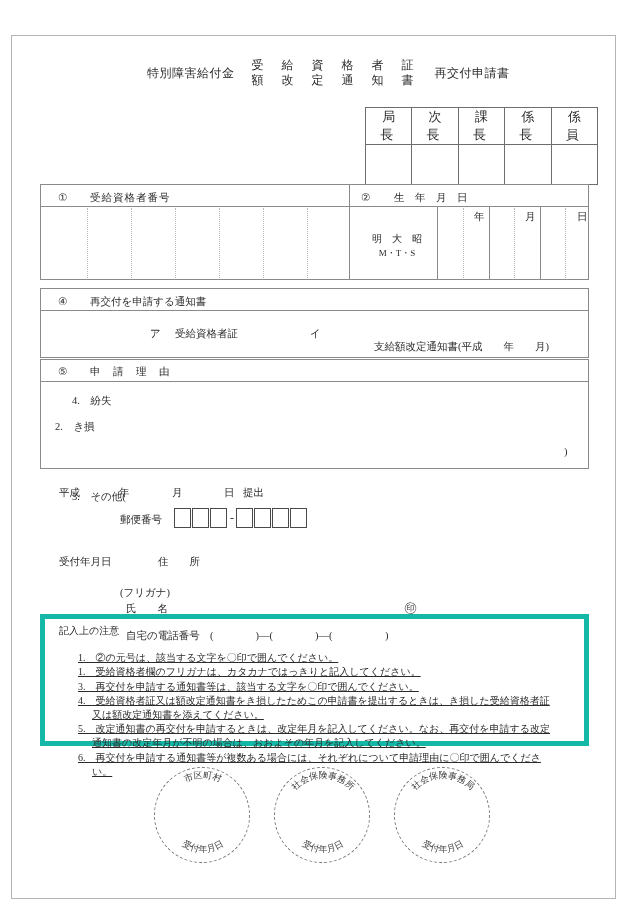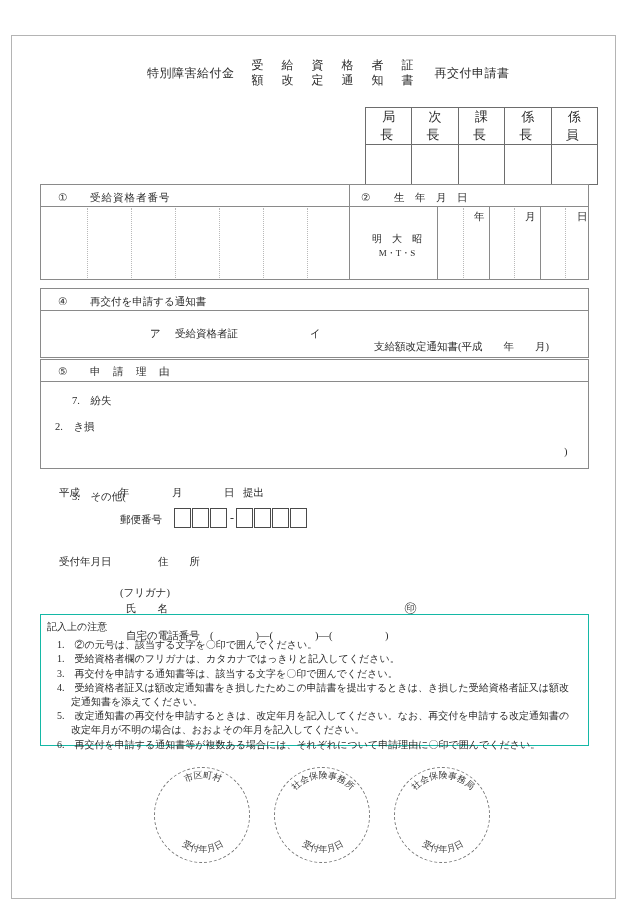--- a/index.html
+++ b/index.html
@@ -120,31 +120,32 @@
     line-height: 1;
   }
 
   
   .notes {
     position: absolute;
     left: 28px;
     top: 578px;
     width: 549px;
     height: 132px;
-    border: 1px solid #14b8a6;
-    box-sizing: border-box;
-    padding: 5px 6px;
+    border: 5px solid #14b8a6;
+    box-sizing: border-box;
+    padding: 5px 14px;
     font-size: 10px;
     line-height: 1.42;
   }
   .notes-title { margin-bottom: 1px; }
   .notes ol {
-    margin: 4px;
+    margin: 13px;
     padding: 0;
     list-style: none;
+    text-decoration: underline;
   }
   .notes li {
     padding-left: 20px;
     text-indent: -14px;
     margin-bottom: 0px;
   }
 
   
   .circle {
     position: absolute;
@@ -262,21 +263,21 @@
   <span class="lbl" style="left:138px; top:291px;">ア</span>
   <span class="lbl" style="left:163px; top:291px;">受給資格者証</span>
   <span class="lbl" style="left:298px; top:291px;">イ</span>
   <span class="lbl" style="left:325px; top:304px;margin-left:37px;">支給額改定通知書(平成　　年　　月)</span>
 
   <div class="box" style="left:28px; top:323px; width:549px; height:110px;"></div>
   <div class="hline" style="left:28px; top:345px; width:549px;"></div>
   <span class="lbl" style="left:46px; top:329px;">⑤</span>
   <span class="lbl sp1" style="left:78px; top:329px;">申　請　理　由</span>
 
-  <span class="lbl" style="left:60px; top:358px;">7.　紛失</span>
+  <span class="lbl" style="left:60px; top:358px;">4.　紛失</span>
   <span class="lbl" style="left:43px; top:384px;">2.　き損</span>
   <span class="lbl" style="left:60px; top:410px;margin-top:44px;">3.　その他(</span>
   <span class="lbl" style="left:552px; top:410px;">)</span>
 
   <span class="lbl" style="left:47px; top:450px;">平成</span>
   <span class="lbl" style="left:107px; top:450px;">年</span>
   <span class="lbl" style="left:160px; top:450px;">月</span>
   <span class="lbl" style="left:212px; top:450px;">日</span>
   <span class="lbl" style="left:231px; top:450px;">提出</span>
 

